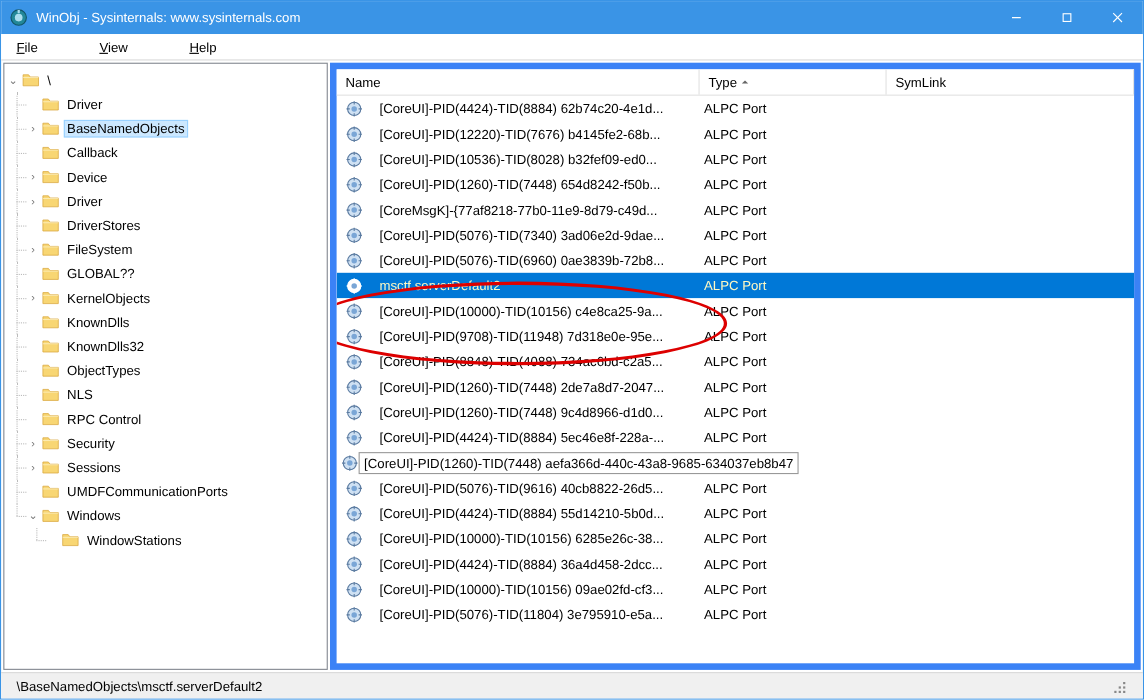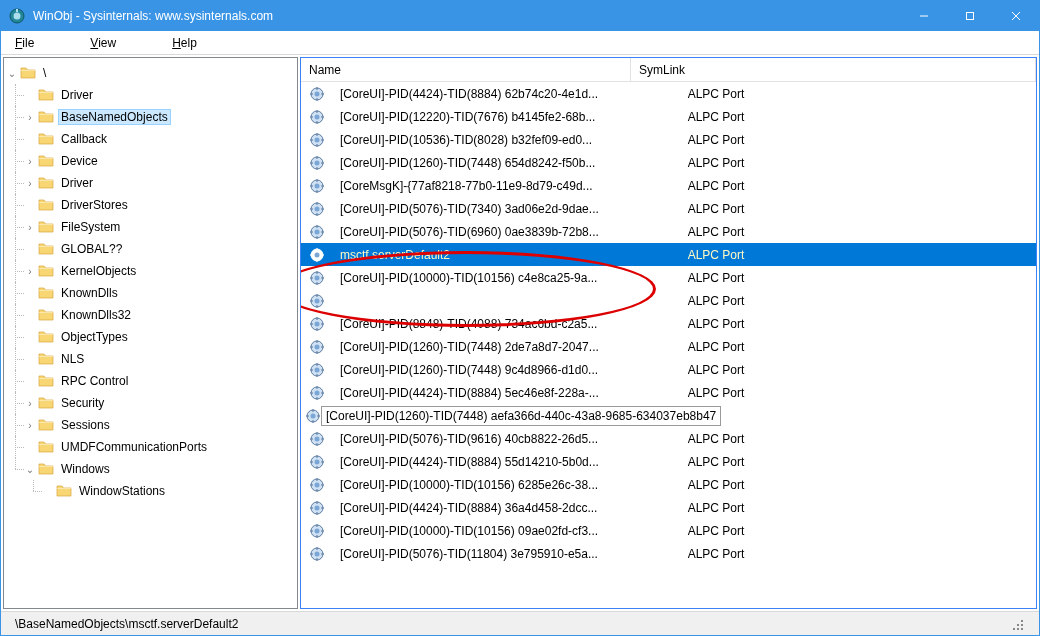--- a/index.html
+++ b/index.html
@@ -13,21 +13,21 @@
 .win-btn { width: 46px; height: 30px; display: flex; align-items: center; justify-content: center; font-family: "Segoe MDL2 Assets","Segoe UI Symbol",sans-serif; font-size: 10px; color:#fff; }
 
 
 .menubar { background: #fff; height: 24px; display: flex; align-items: center; border-bottom: 1px solid #d9d9d9; padding-left: 6px; gap: 40px; }
 .menu-item { padding: 3px 8px; }
 .menu-item u { text-decoration: underline; }
 
 
 .client { display: flex; height: calc(100% - 30px - 24px - 24px); }
 .pane-left { width: 295px; border: 1px solid #828790; margin: 2px; overflow: hidden; background:#fff; }
-.pane-right { flex: 1; border: 1px solid #3b82f6; margin: 2px 2px 2px 0; overflow: hidden; background:#fff; position:relative;text-align:center; }
+.pane-right { flex: 1; border: 6px solid #3b82f6; margin: 2px 2px 2px 0; overflow: hidden; background:#fff; position:relative; }
 
 
 .tree { padding: 4px 2px; }
 .tree-row { display: flex; align-items: center; height: 22px; white-space: nowrap; }
 .tree-indent { display: inline-block; width: 18px; height: 22px; position: relative; flex-shrink:0; }
 .tree-indent.line::before { content:""; position:absolute; left:9px; top:0; bottom:0; border-left:1px dotted #bbb; }
 .tree-indent.tee::after { content:""; position:absolute; left:9px; top:11px; width:9px; border-top:1px dotted #bbb; }
 .tree-indent.elbow::before { content:""; position:absolute; left:9px; top:0; height:11px; border-left:1px dotted #bbb; }
 .tree-indent.elbow::after { content:""; position:absolute; left:9px; top:11px; width:9px; border-top:1px dotted #bbb; }
 .glyph { width:12px; height:12px; display:inline-flex; align-items:center; justify-content:center; margin-right:2px; color:#777; font-size:10px; cursor:pointer; user-select:none;}
@@ -325,20 +325,24 @@
           <span class="tree-label">WindowStations</span>
         </div>
       </div>
   </div>
 
   <div class="pane-right">
     <div class="list-header">
       <div class="col col-name">
           <span>Name</span>
         </div>
+      <div class="col col-type">
+          <span>Type</span>
+          <span class="col-sort">⏶</span>
+        </div>
       <div class="col col-sym">
           <span>SymLink</span>
         </div>
     </div>
     <div class="list-body" id="list-body">
       <div class="annot e1"></div>
     <div class="list-row">
           <span class="cell cell-name">
             <span class="node-icon">
               <svg viewBox="0 0 16 16">
@@ -496,20 +500,21 @@
             <span class="node-icon">
               <svg viewBox="0 0 16 16">
                 <circle cx="8" cy="8" r="6" fill="#cfe1f3" stroke="#5a7aa0" stroke-width="1"></circle>
                 <circle cx="8" cy="8" r="2.5" fill="#7aa6d6"></circle>
                 <line x1="8" y1="1" x2="8" y2="4" stroke="#5a7aa0"></line>
                 <line x1="8" y1="12" x2="8" y2="15" stroke="#5a7aa0"></line>
                 <line x1="1" y1="8" x2="4" y2="8" stroke="#5a7aa0"></line>
                 <line x1="12" y1="8" x2="15" y2="8" stroke="#5a7aa0"></line>
               </svg>
             </span>
+            <span>[CoreUI]-PID(9708)-TID(11948) 7d318e0e-95e...</span>
           </span>
           <span class="cell cell-type">ALPC Port</span>
           <span class="cell cell-sym"></span>
         </div>
         <div class="list-row">
           <span class="cell cell-name">
             <span class="node-icon">
               <svg viewBox="0 0 16 16">
                 <circle cx="8" cy="8" r="6" fill="#cfe1f3" stroke="#5a7aa0" stroke-width="1"></circle>
                 <circle cx="8" cy="8" r="2.5" fill="#7aa6d6"></circle>

